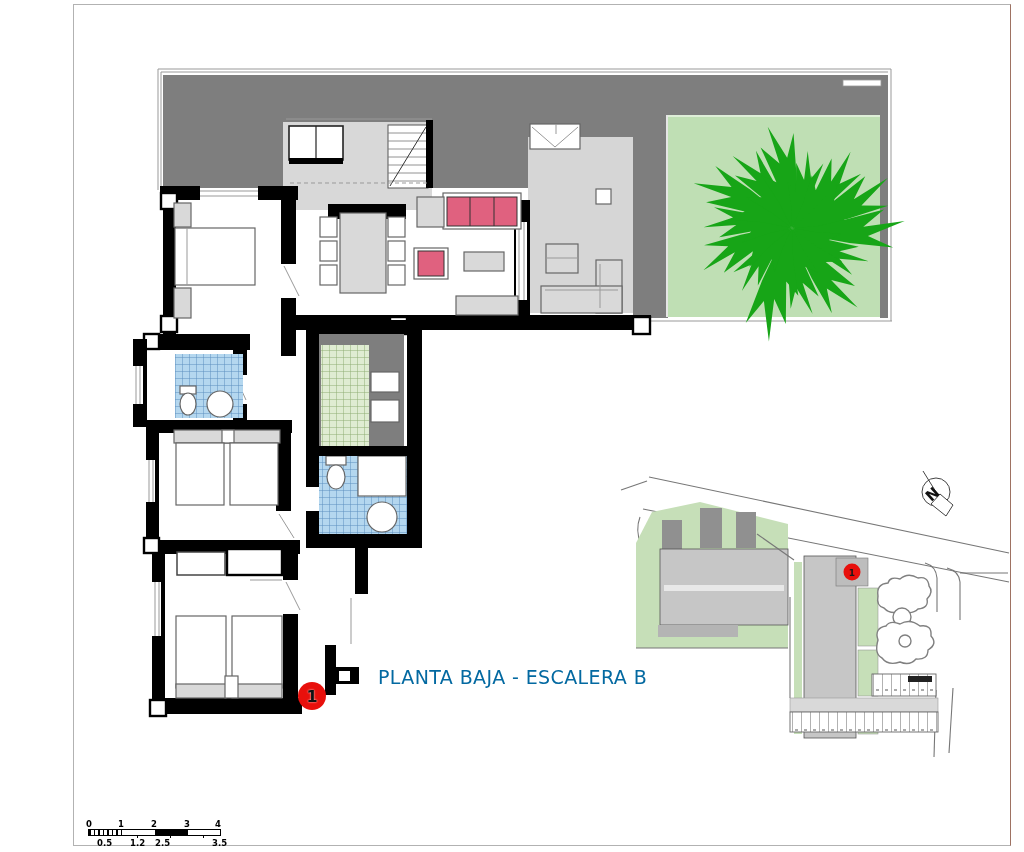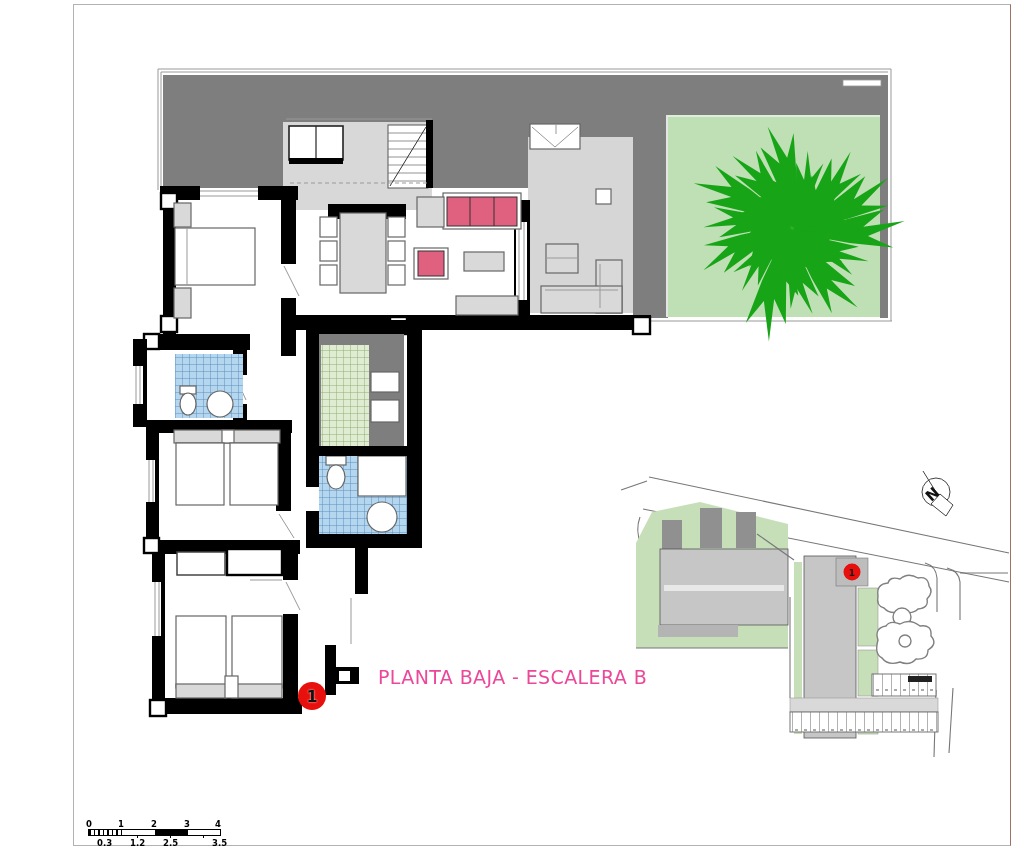--- a/index.html
+++ b/index.html
@@ -1,21 +1,21 @@
 <!DOCTYPE html>
 <html style="--terrace-dark: #7e7e7e; --terrace-light: #d6d6d6; --stair-gray: #d8d8d8; --garden-green: #bfdfb4; --tree-green: #17a517; --sofa-pink: #e0617f; --tile-blue: #b4d7ef; --tile-blue-line: #5c8fc0; --tile-green: #dfecd2; --tile-green-line: #8fae74; --wall-black: #000000; --furniture-gray: #d9d9d9; --site-green: #c6dfb8; --building-gray: #c6c6c6; --marker-red: #e8100c; --frame: #b2b2b2; --frame-right: #9e7262; --marker-text: #1a1a1a;"><head>
 <meta charset="utf-8">
 <style>
   html,body{margin:0;padding:0;background:#fff;}
   #stage{position:relative;width:1024px;height:852px;background:#fff;overflow:hidden;
          font-family:"DejaVu Sans","Liberation Sans",sans-serif;}
   #frame{position:absolute;left:73px;top:4px;width:936px;height:840px;
          border:1px solid var(--frame,#b2b2b2);border-right-color:var(--frame-right,#9e7262);}
   #plan-svg{position:absolute;left:0;top:0;}
-  #title{position:absolute;left:378px;top:666px;font-size:19px;letter-spacing:.4px;color:#ec4899;white-space:nowrap;text-align:right;}
+  #title{position:absolute;left:378px;top:666px;font-size:19px;letter-spacing:.4px;color:#0369a1;white-space:nowrap;text-align:right;}
   #badge{position:absolute;left:298px;top:682px;width:28px;height:28px;border-radius:50%;
          background:var(--marker-red,#e8100c);display:flex;align-items:center;justify-content:center;}
   #badge span{font-weight:bold;font-size:16px;color:#111;text-shadow:0 0 2px #fff;}
   #scalebar{position:absolute;left:88px;top:819px;width:140px;height:28px;font-weight:bold;font-size:8.5px;color:#000;}
   #scalebar .tl{position:absolute;top:0;}
   #scalebar .bl{position:absolute;top:19px;}
   #sb-bar{position:absolute;left:0;top:10px;width:133px;height:7px;border:1px solid #000;box-sizing:border-box;}
   #sb-bar .seg{position:absolute;top:0;height:100%;}
   .s-dot{background:repeating-linear-gradient(90deg,#000 0 1.5px,#fff 1.5px 4.5px);}
   .s-w{background:#fff;} .s-b{background:#000;}
@@ -357,18 +357,18 @@
     <span class="tl" style="left:127px">4</span>
     <div id="sb-bar">
       <div class="seg s-dot" style="left:0;width:33px"></div>
       <div class="seg s-w" style="left:33px;width:33px"></div>
       <div class="seg s-b" style="left:66px;width:33px"></div>
       <div class="seg s-w" style="left:99px;width:32px"></div>
     </div>
     <div class="tick" style="left:49px"></div>
     <div class="tick" style="left:82px"></div>
     <div class="tick" style="left:115px"></div>
-    <span class="bl" style="left:9px">0.3</span>
+    <span class="bl" style="left:9px">0.5</span>
     <span class="bl" style="left:42px">1.2</span>
-    <span class="bl" style="left:75px">2.5</span>
+    <span class="bl" style="left:67px">2.5</span>
     <span class="bl" style="left:124px">3.5</span>
   </div>
 </div>
 
 </body></html>

